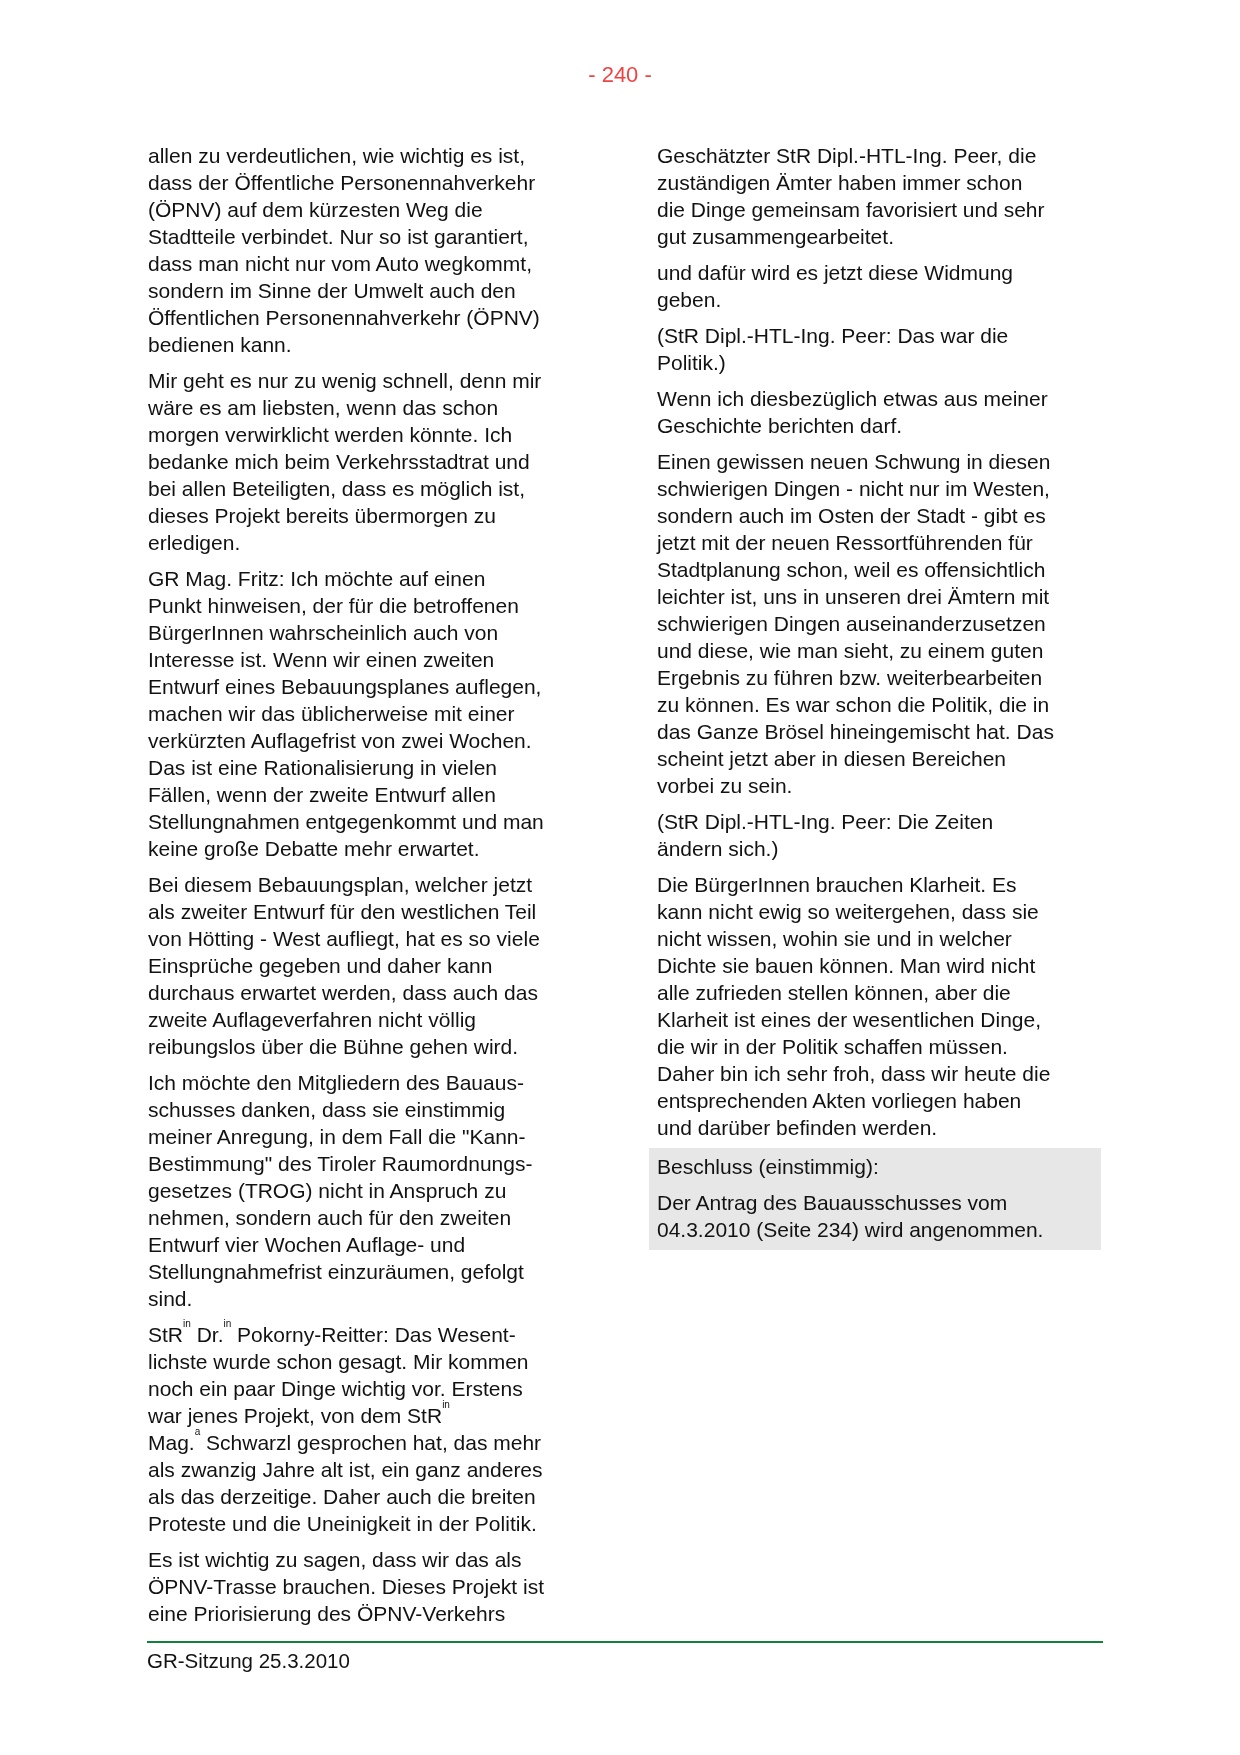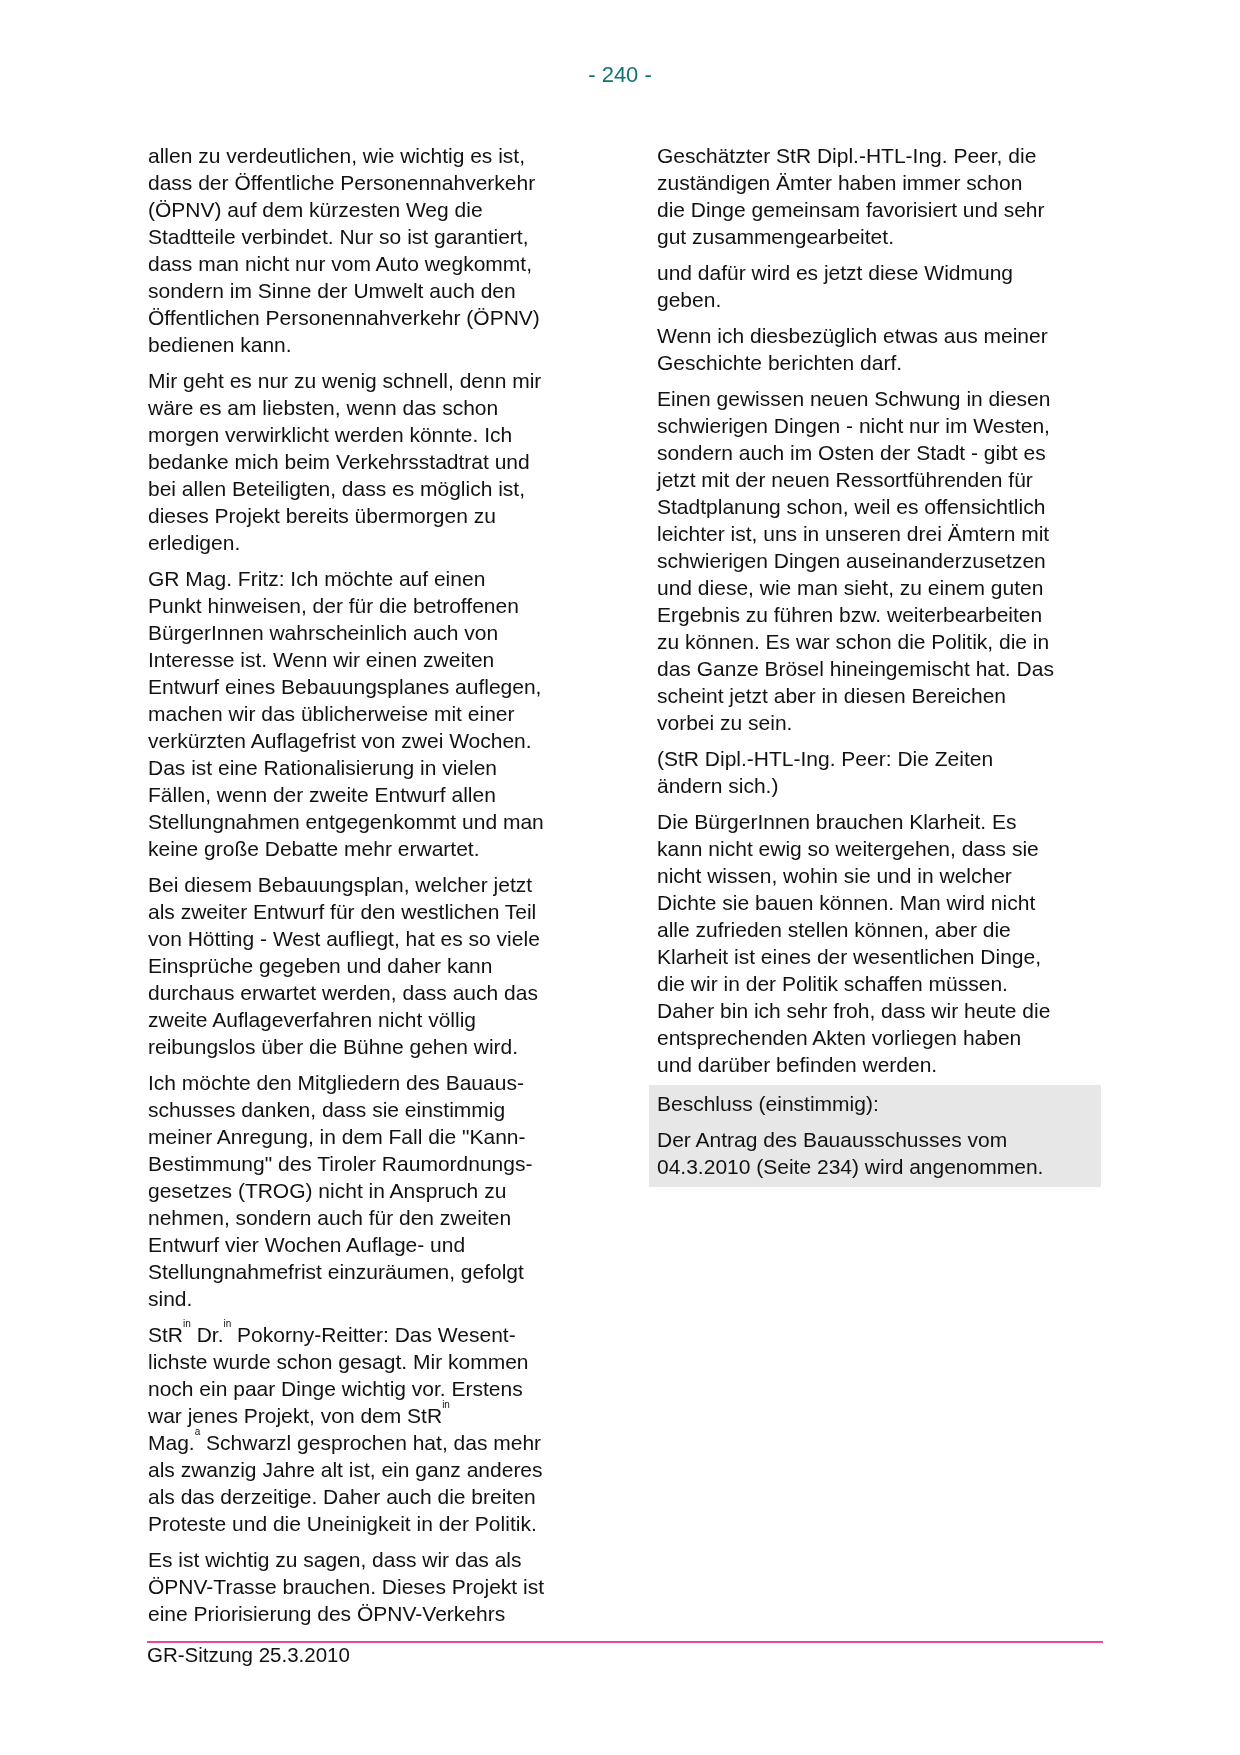--- a/index.html
+++ b/index.html
@@ -7,21 +7,21 @@
     width:1240px;height:1755px;
     background:#ffffff;
     font-family:"Liberation Sans","DejaVu Sans",sans-serif;
     color:#121212;
     position:relative;
     overflow:hidden;
   }
   .page{position:absolute;inset:0;background:#ffffff;}
   .page-number{
     position:absolute;top:62px;left:0;width:100%;
-    text-align:center;font-size:22px;line-height:26px;color:#0f766e;
+    text-align:center;font-size:22px;line-height:26px;color:#ef4444;
   }
   .column{
     position:absolute;top:142px;width:456px;
     font-size:21px;line-height:27px;
   }
   .column.left{left:148px;}
   .column.right{left:657px;}
   .para{
     margin:0 0 9px 0;
     white-space:pre-line;
@@ -34,21 +34,22 @@
     letter-spacing:0;
   }
   .highlight-block{
     margin:-2px 8px 0 -8px;
     padding:5px 6px 7px 8px;
     width:438px;
   }
   .highlight-block .para:last-child{margin-bottom:0;}
   .footer{
     position:absolute;left:147px;top:1641px;width:956px;
-    border-top:2px solid #ec4899;
+    border-top:2px solid #15803d;
+    padding-top:6px;
     font-size:20.5px;line-height:24px;
   }
 </style>
 </head>
 <body>
 
 <div class="page">
   <div class="page-number">- 240 -</div>
 
   <div class="column left">
@@ -106,20 +107,22 @@
 ÖPNV-Trasse brauchen. Dieses Projekt ist
 eine Priorisierung des ÖPNV-Verkehrs</span></div>
     </div>
   <div class="column right">
       <div class="para"><span>Geschätzter StR Dipl.-HTL-Ing. Peer, die
 zuständigen Ämter haben immer schon
 die Dinge gemeinsam favorisiert und sehr
 gut zusammengearbeitet.</span></div>
       <div class="para"><span>und dafür wird es jetzt diese Widmung
 geben.</span></div>
+      <div class="para"><span>(StR Dipl.-HTL-Ing. Peer: Das war die
+Politik.)</span></div>
       <div class="para"><span>Wenn ich diesbezüglich etwas aus meiner
 Geschichte berichten darf.</span></div>
       <div class="para"><span>Einen gewissen neuen Schwung in diesen
 schwierigen Dingen - nicht nur im Westen,
 sondern auch im Osten der Stadt - gibt es
 jetzt mit der neuen Ressortführenden für
 Stadtplanung schon, weil es offensichtlich
 leichter ist, uns in unseren drei Ämtern mit
 schwierigen Dingen auseinanderzusetzen
 und diese, wie man sieht, zu einem guten

